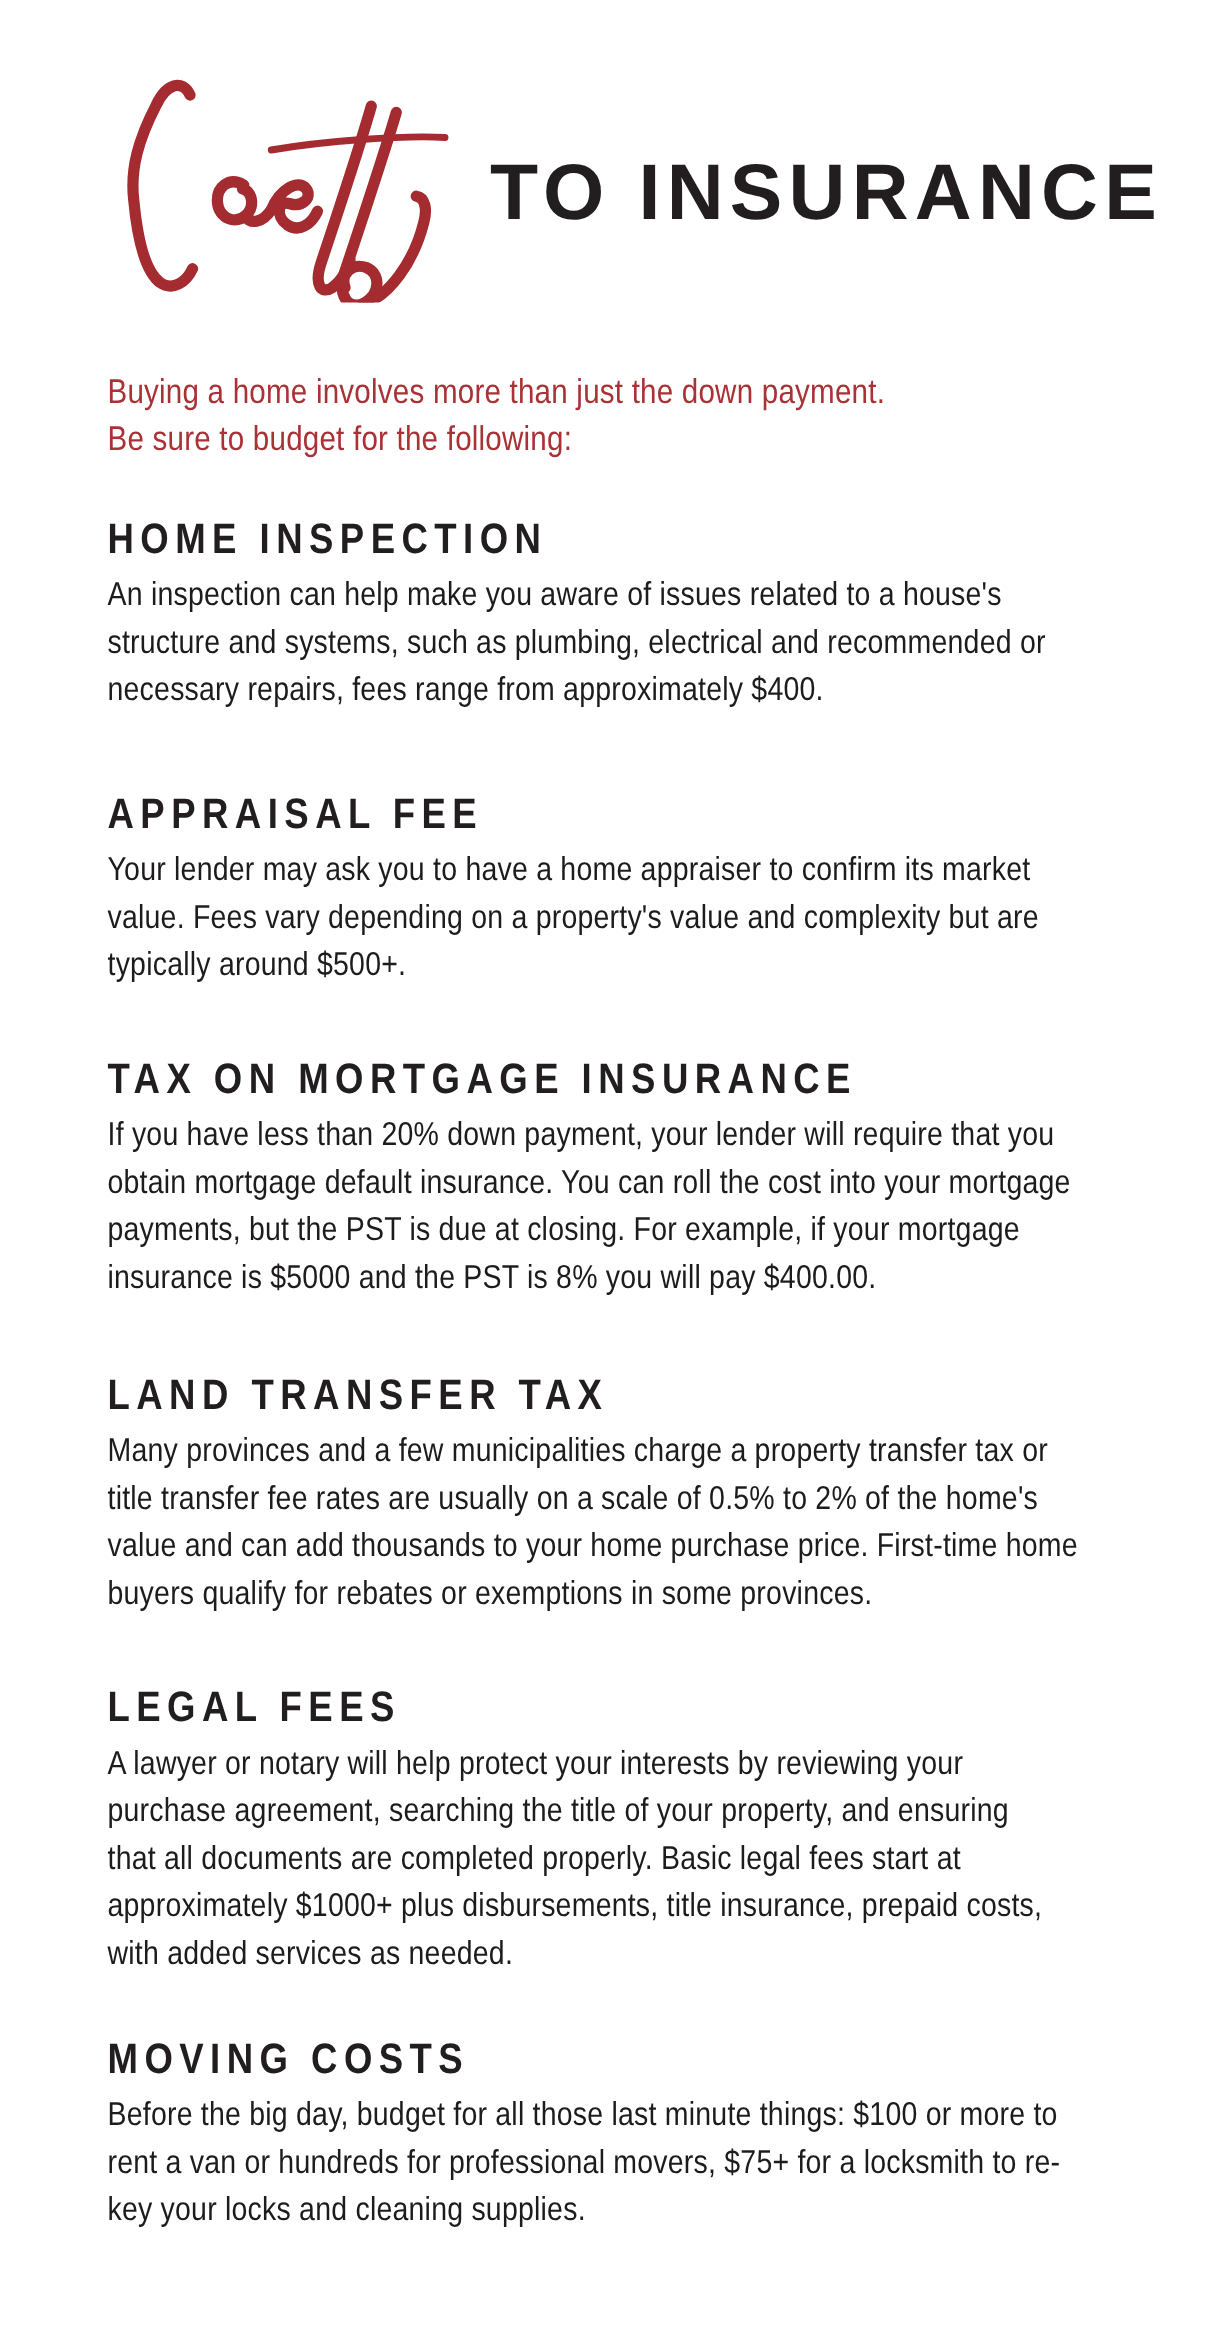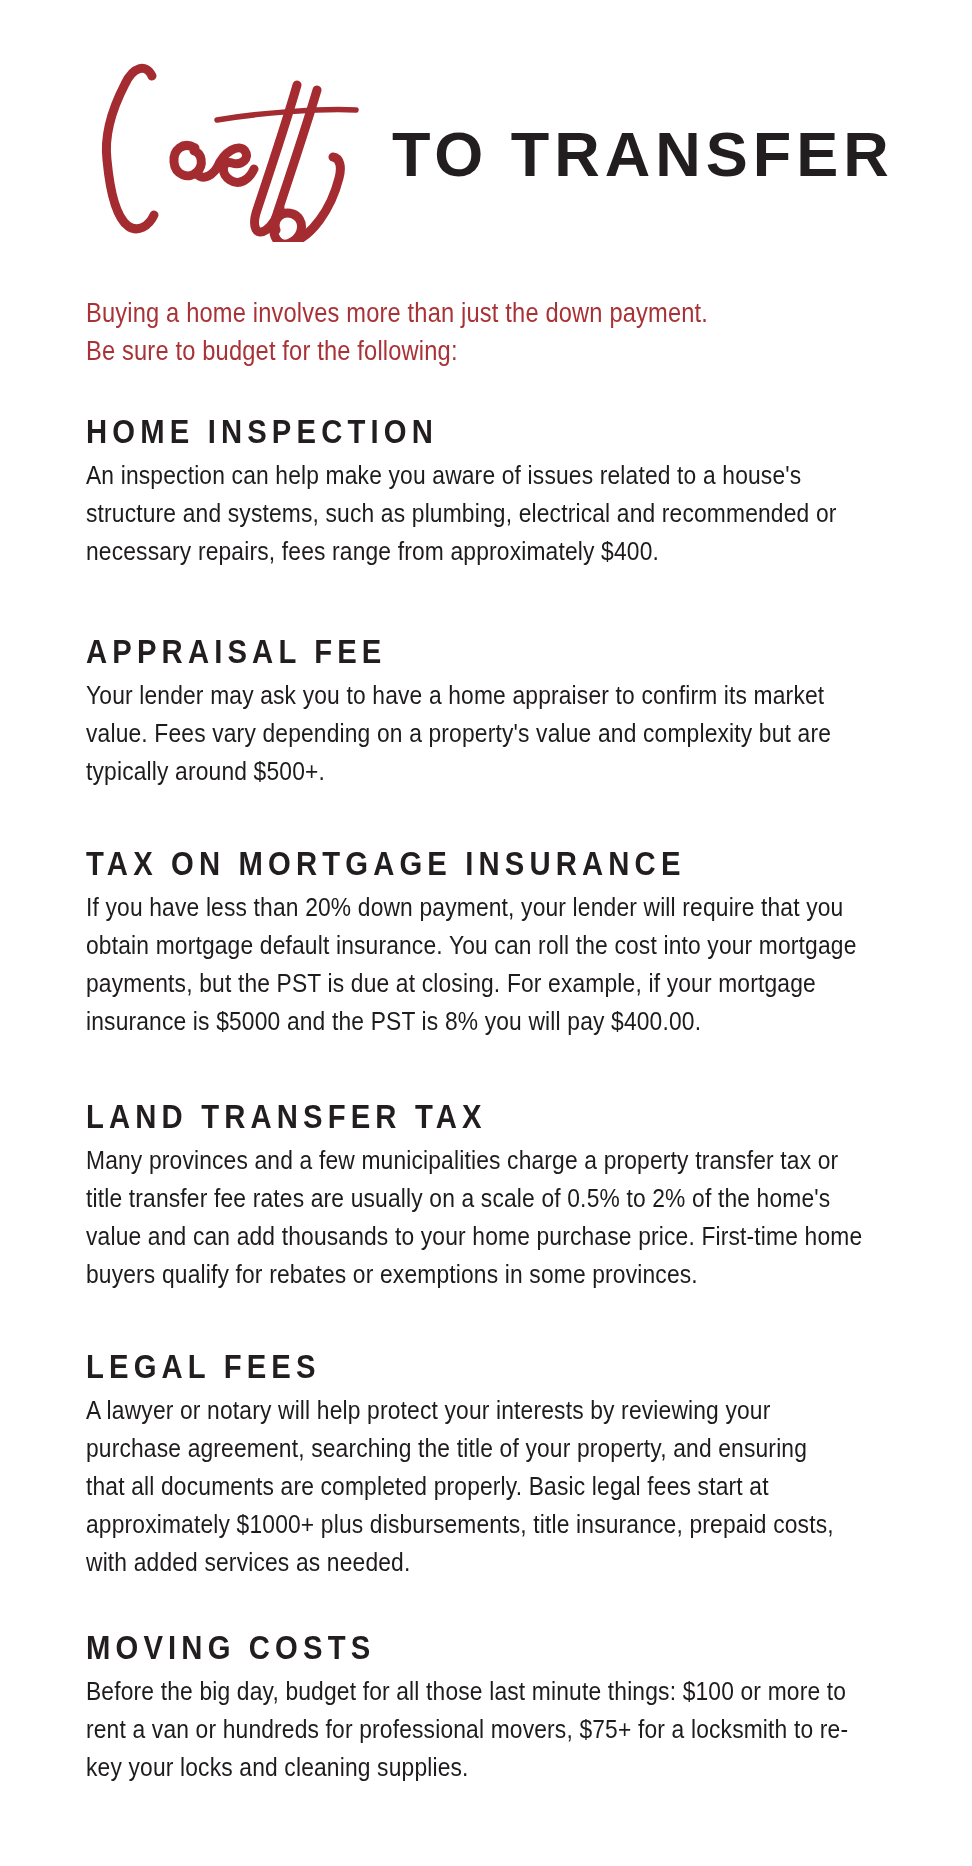--- a/index.html
+++ b/index.html
@@ -48,21 +48,21 @@
 
       <path d="M 201,27 C 191,62 171,122 161,152 C 155,170 161,178 170,172 C 178,166 182,157 184,150"></path>
 
       <path d="M 221,32 C 211,66 191,126 181,156 C 172,180 184,191 196,184 C 208,177 209,161 197,156 C 186,152 176,161 180,172"></path>
       <path d="M 195,185 C 215,179 235,152 243,120 C 246,109 244,100 237,99"></path>
 
       <path stroke-width="5.5" d="M 121,62 C 162,55 226,50 260,52"></path>
     </g>
   </svg>
 
-  <div class="title-main">TO TRANSFER</div>
+  <div class="title-main">TO INSURANCE</div>
 
   <div class="content">
 
     <div class="intro">
       <div class="line">Buying a home involves more than just the down payment.</div>
       <div class="line">Be sure to budget for the following:</div>
     </div>
 
     <section class="sec" style="top:412px">
       <h2 class="h">HOME INSPECTION</h2>

